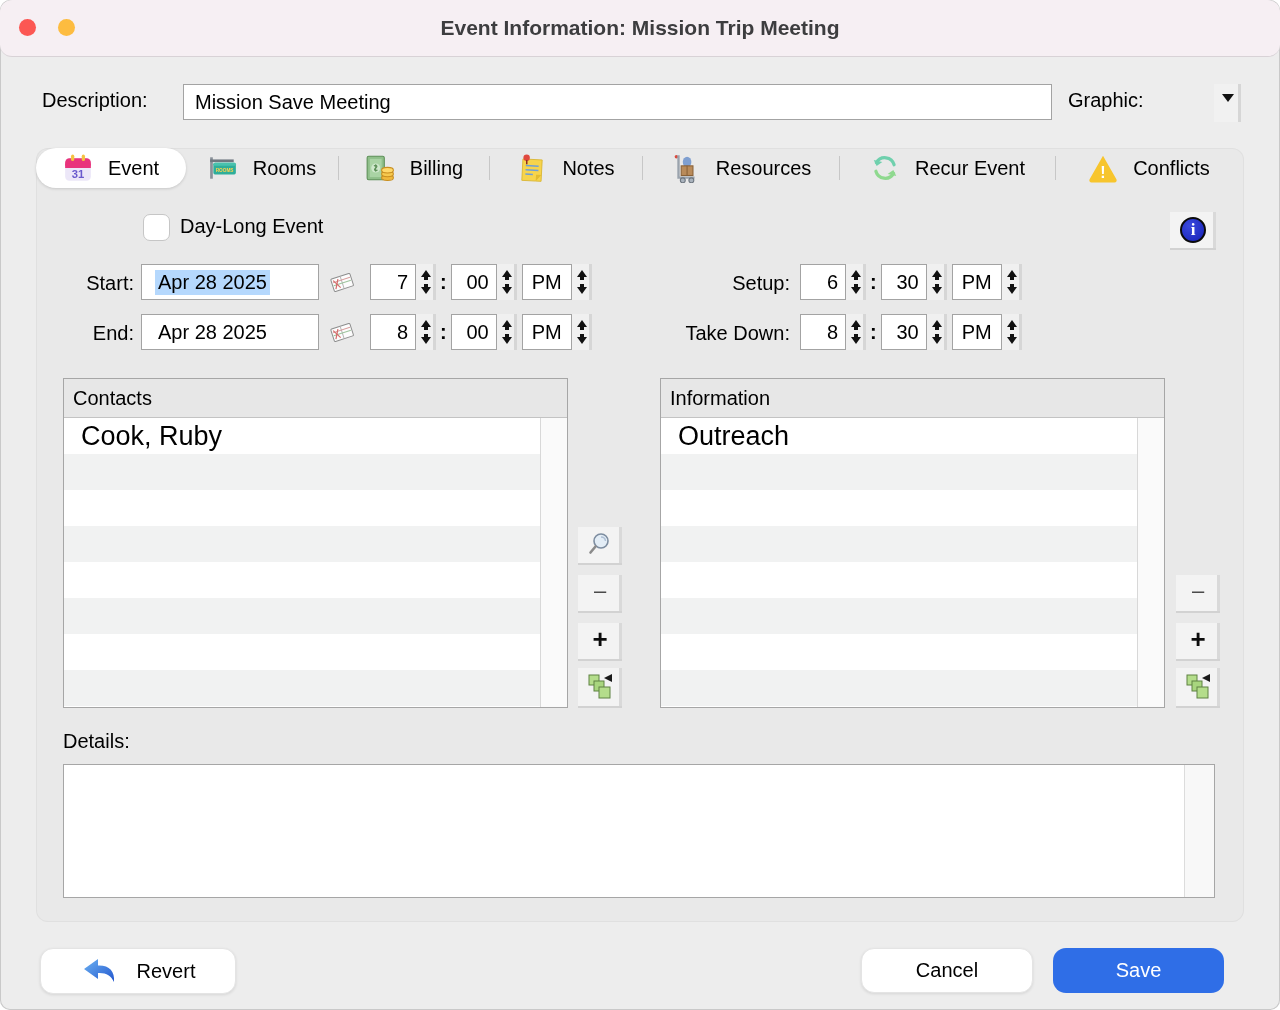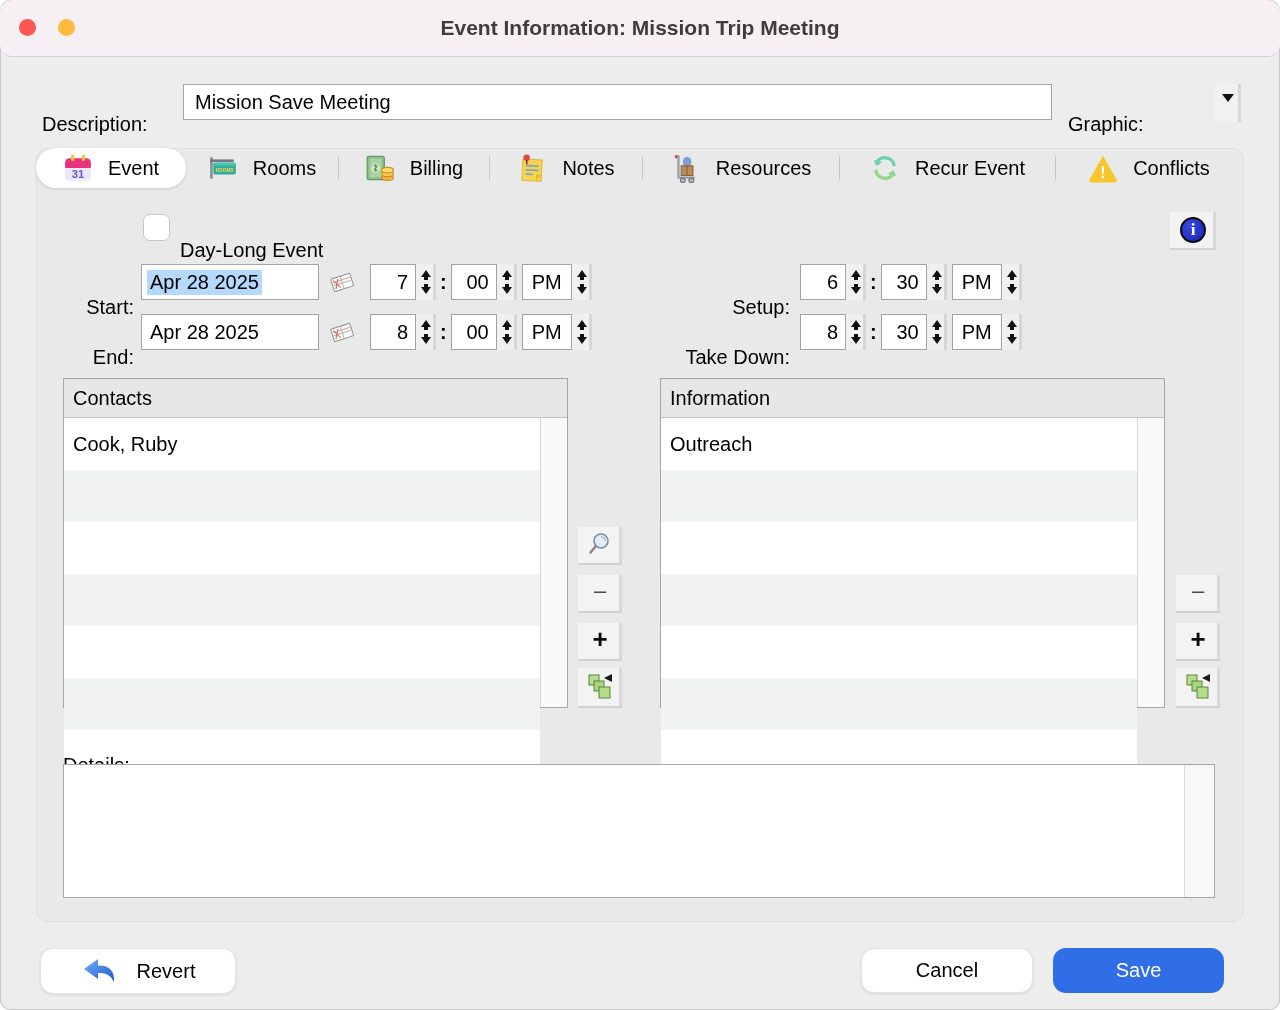--- a/index.html
+++ b/index.html
@@ -7,21 +7,21 @@
           overflow:hidden;box-shadow:inset 0 0 0 1px #c9c9c9;}
   
   .titlebar{position:absolute;left:0;top:0;right:0;height:56px;background:#f6eff3;
             border-bottom:1px solid #d8d2d6;display:flex;align-items:center;justify-content:center;border-radius:12px;}
   .traffic{position:absolute;left:19px;top:19px;display:flex;gap:22px;}
   .light{width:17px;height:17px;border-radius:50%;display:inline-block;}
   .light.red{background:#fc5753;}
   .light.yellow{background:#fdbc40;}
   .title{font-size:21px;font-weight:bold;color:#3d3d3f;}
   
-  .lbl{position:absolute;font-size:20px;color:#000;margin-top:24px;}
+  .lbl{position:absolute;font-size:20px;color:#000;}
   .field{background:#fff;border:1px solid #a3a3a3;display:flex;align-items:center;font-size:20px;color:#000;box-sizing:border-box;}
   .desc-input{position:absolute;left:183px;top:84px;width:869px;height:36px;padding:0 11px;}
   .graphic-btn{position:absolute;left:1214px;top:84px;width:27px;height:38px;background:#f1f1f1;
                box-shadow:inset -3px 0 0 #d6d6d6;border:0;display:flex;align-items:flex-start;justify-content:center;padding-top:10px;cursor:default;}
   .tri-dn-lg{width:0;height:0;border-left:6px solid transparent;border-right:6px solid transparent;border-top:8px solid #111;}
   
   .panel{position:absolute;left:36px;top:148px;width:1208px;height:774px;background:#e9e9e9;
          border-radius:12px;box-shadow:inset 0 0 0 1px #e0e0e0;}
   .tabs{position:absolute;left:0;top:0;right:0;height:40px;display:flex;align-items:center;}
   .tab{height:40px;display:flex;align-items:center;justify-content:center;gap:15px;box-sizing:border-box;cursor:default;}
@@ -41,28 +41,28 @@
            flex-direction:column;align-items:center;justify-content:center;gap:4px;box-sizing:border-box;cursor:default;}
   .tri-up{width:0;height:0;border-left:5px solid transparent;border-right:5px solid transparent;border-bottom:7px solid #111;}
   .tri-dn{width:0;height:0;border-left:5px solid transparent;border-right:5px solid transparent;border-top:7px solid #111;}
   .stem{width:4px;height:3px;background:#111;}
   .arrw{display:flex;flex-direction:column;align-items:center;}
   .timebox{height:36px;box-sizing:border-box;display:flex;align-items:center;}
   .num{justify-content:flex-end;padding-right:7px;}
   .ampm{justify-content:center;}
   .colon{font-size:20px;font-weight:bold;color:#000;padding:0 4px;}
   .cluster{position:absolute;display:flex;align-items:center;}
-  .datefield{position:absolute;width:178px;height:36px;padding:0 8px;}
+  .datefield{position:absolute;width:178px;height:36px;padding:0 16px;}
   .sel{background:#b5d8fd;padding:1px 3px;margin-left:-3px;}
   
   .list{position:absolute;width:505px;height:330px;border:1px solid #a6a6a6;background:#fff;box-sizing:border-box;}
   .list-header{height:39px;background:#e7e7e7;border-bottom:1px solid #c3c3c3;display:flex;align-items:center;
                padding-left:9px;font-size:20px;color:#000;box-sizing:border-box;}
   .list-body{position:relative;height:289px;}
-  .lrow{height:52px;margin-right:27px;display:flex;align-items:center;padding-left:9px;font-size:20px;color:#000;background:#fff;}
+  .lrow{height:36px;margin-right:27px;display:flex;align-items:center;padding-left:17px;font-size:27px;color:#000;background:#fff;}
   .lrow:nth-of-type(even){background:#f1f2f2;}
   .list-scrollbar{position:absolute;right:0;top:0;bottom:0;width:27px;background:#fafafa;border-left:1px solid #d8d8d8;box-sizing:border-box;}
   .tool{position:absolute;width:44px;height:36px;}
   .tool .glyph-minus{font-size:22px;color:#4a4a4a;margin-top:-4px;}
   .tool .glyph-plus{font-size:26px;font-weight:bold;color:#0c0c0c;margin-top:-3px;}
   
   .details-box{position:absolute;left:27px;top:616px;width:1152px;height:134px;border:1px solid #a6a6a6;background:#fff;box-sizing:border-box;}
   .details-scrollbar{position:absolute;right:0;top:0;bottom:0;width:30px;background:#f8f8f8;border-left:1px solid #dcdcdc;box-sizing:border-box;}
   
   .btn{position:absolute;height:46px;border:0;border-radius:13px;font-size:20px;font-family:"Liberation Sans",sans-serif;

